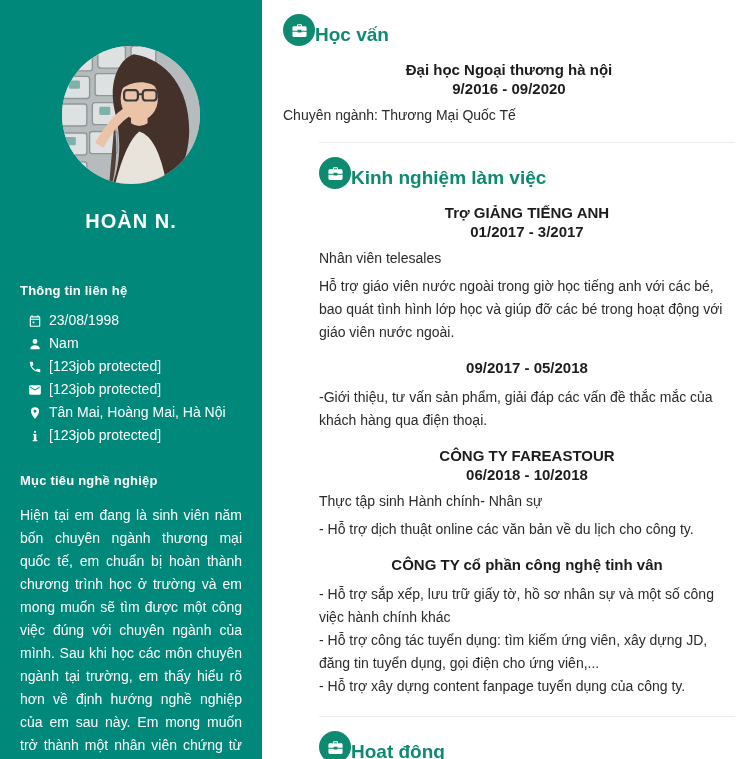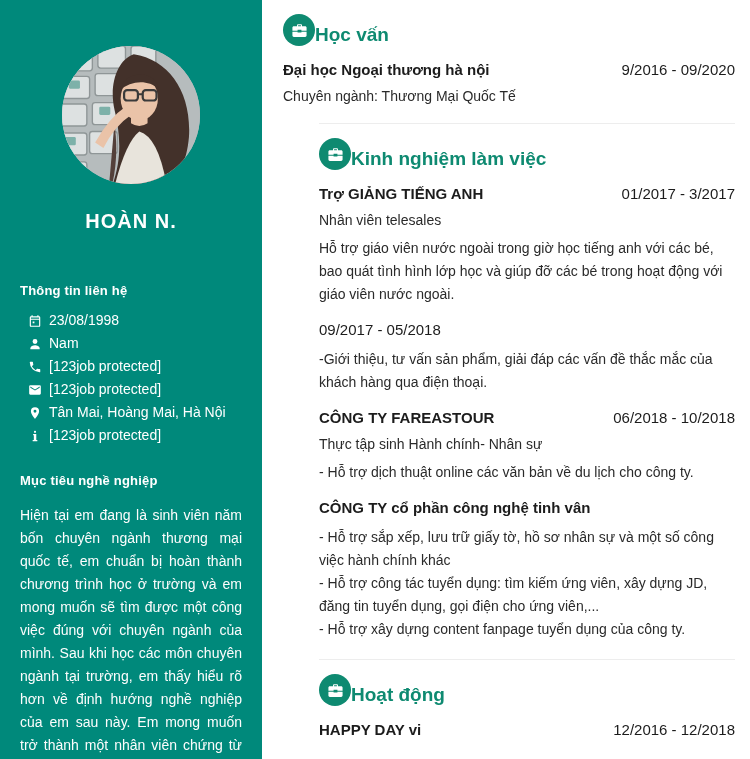--- a/index.html
+++ b/index.html
@@ -53,25 +53,26 @@
   .sec-head{display:flex;align-items:flex-end;margin-bottom:14px;}
   .sec-icon{
     width:32px;height:32px;min-width:32px;border-radius:50%;
     background:var(--accent);display:flex;align-items:center;justify-content:center;
   }
   .sec-icon svg{width:17px;height:17px;fill:#fff;}
   .sec-title{font-size:19px;font-weight:bold;color:var(--accent);}
   .entry{margin-bottom:14px;}
   .entry:last-child{margin-bottom:0;}
   .entry-head{
-    display:flex;justify-content:space-between;align-items:flex-start;
+    display:flex;justify-content:space-between;align-items:center;
     margin-bottom:9px;
+    flex-direction:column;
   }
   .entry-title{font-size:15px;font-weight:bold;color:#1c1c1c;line-height:19px;}
-  .entry-date{font-size:15px;color:#1c1c1c;white-space:nowrap;line-height:19px;}
+  .entry-date{font-size:15px;color:#1c1c1c;white-space:nowrap;line-height:19px;font-weight:bold;}
   .entry-sub{font-size:14px;color:#2a2a2a;line-height:17px;margin-bottom:8px;}
   .entry-sub:last-child{margin-bottom:0;}
   .entry-detail{font-size:14px;color:#2a2a2a;line-height:23px;text-align:left;}
 </style>
 </head>
 <body>
 
 <div class="page">
 
   <aside class="sidebar">

